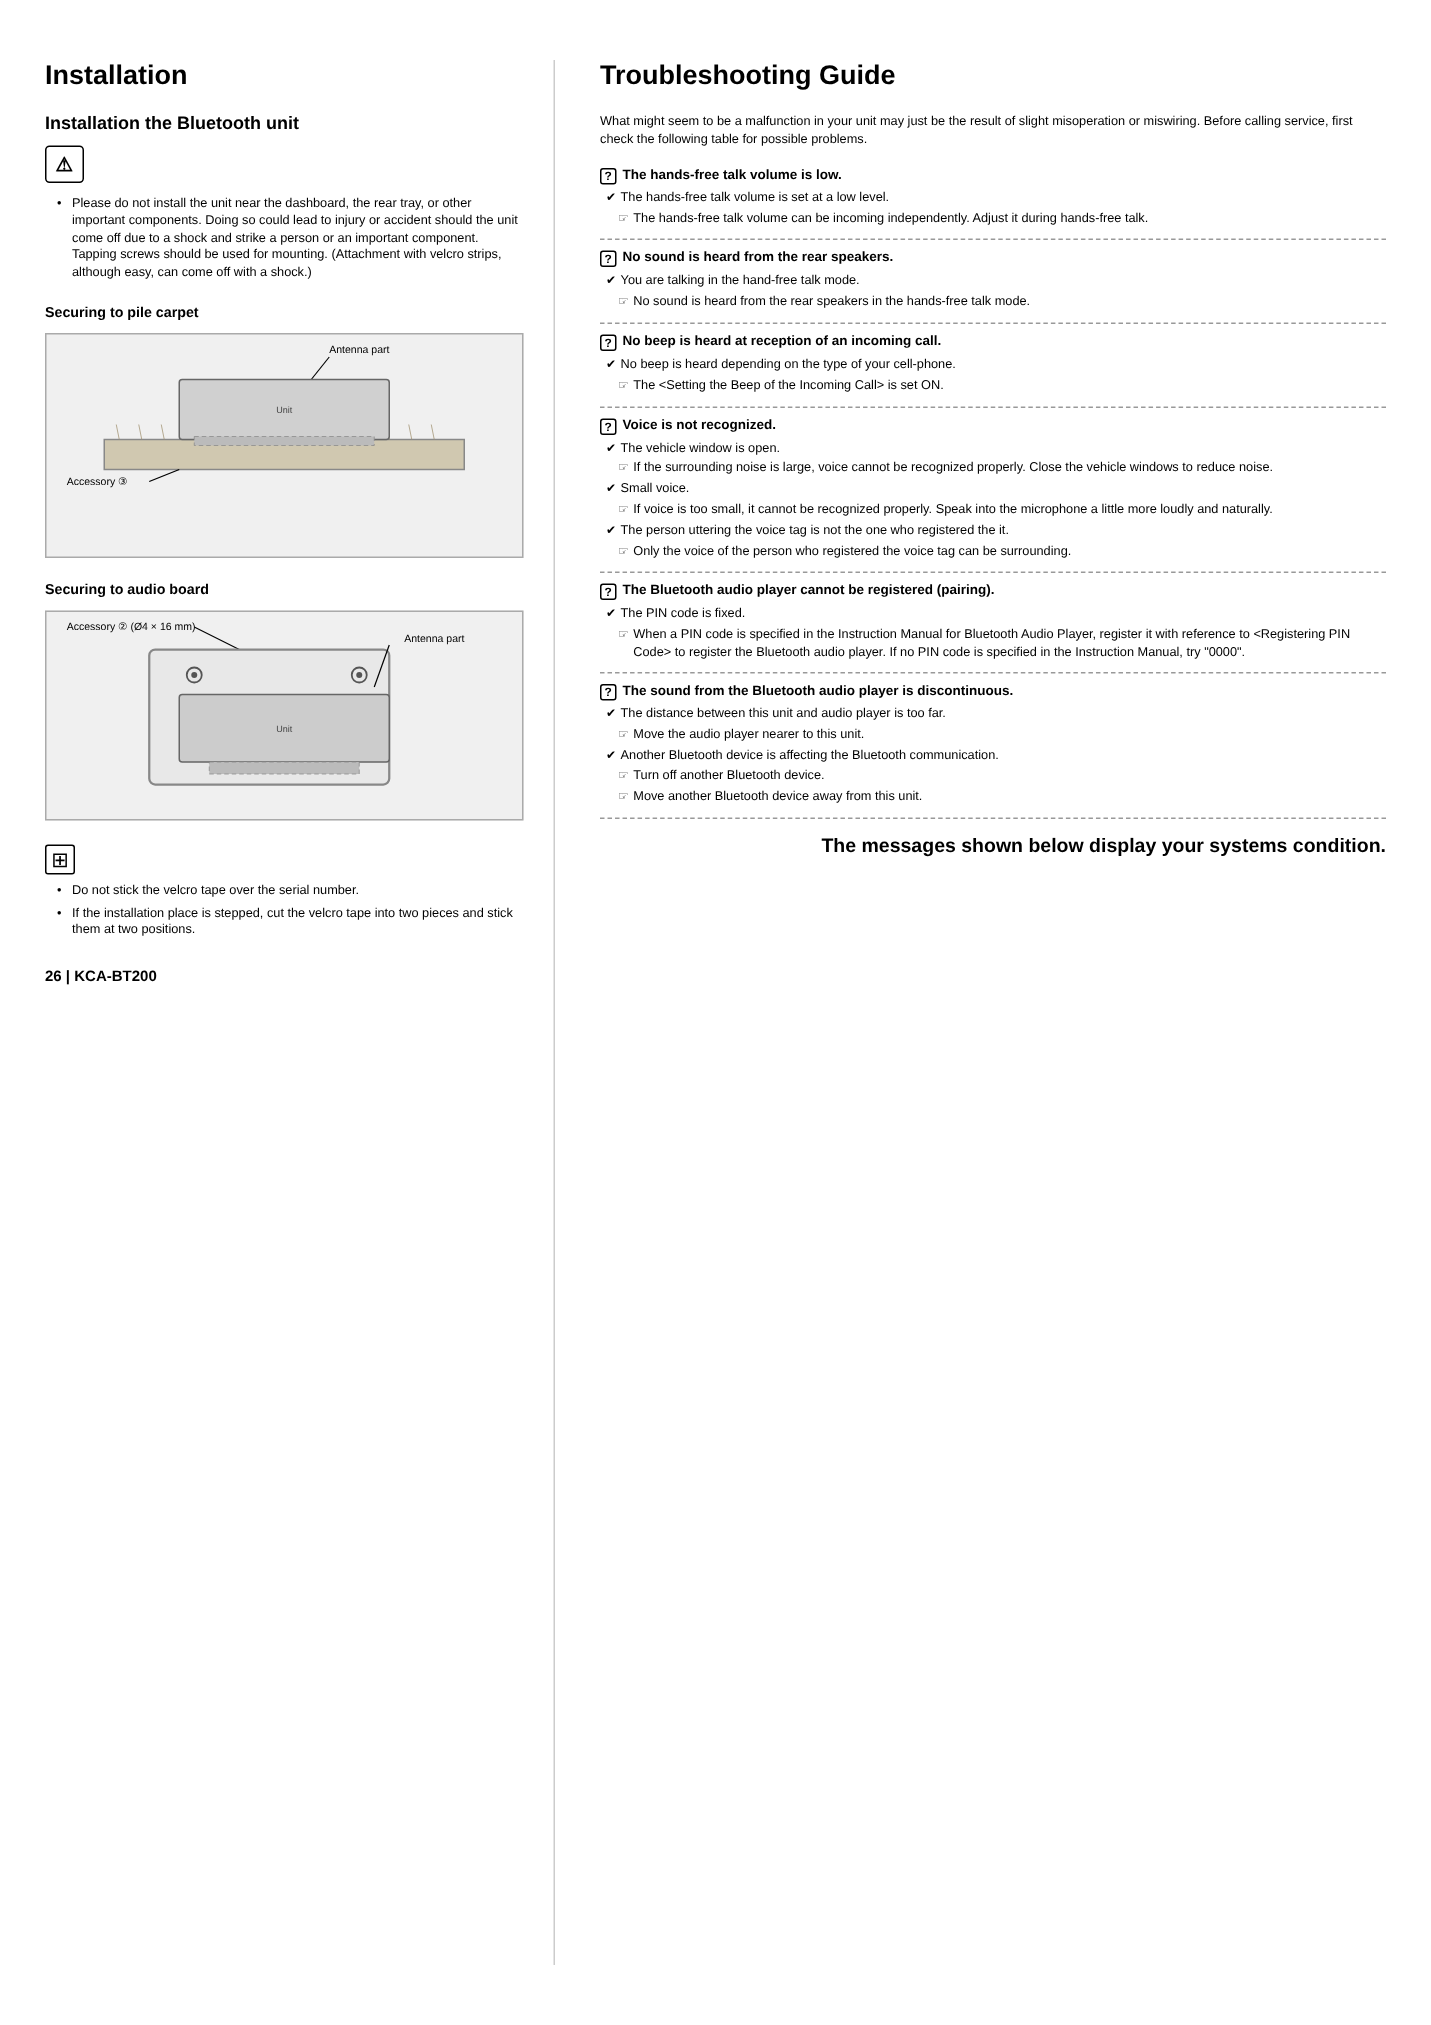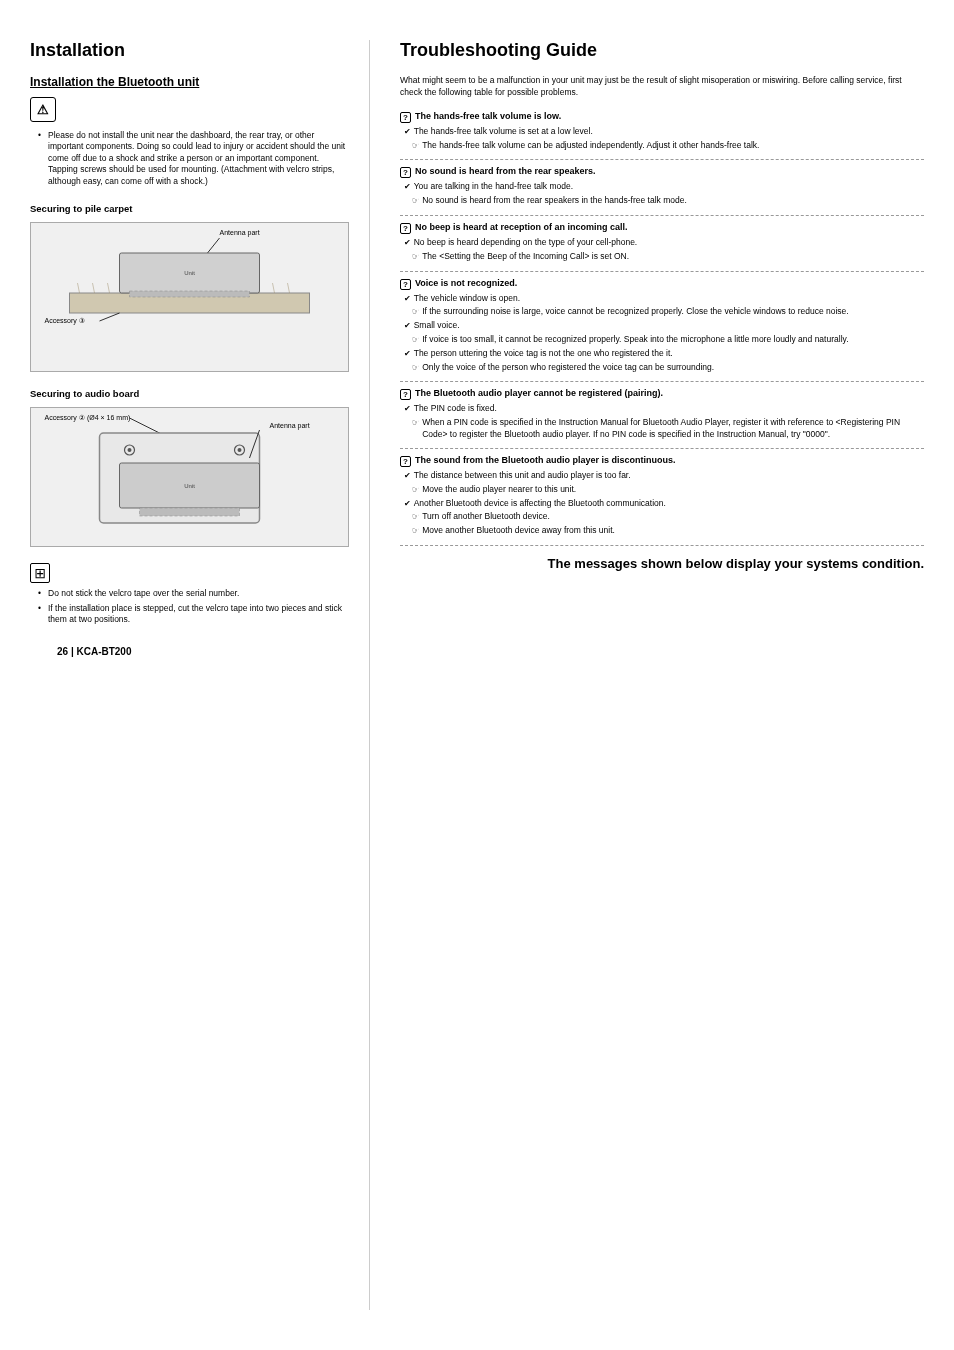--- a/index.html
+++ b/index.html
@@ -31,21 +31,20 @@
       padding-left: 10px;
     }
     h1 {
       font-size: 18px;
       font-weight: bold;
       margin-bottom: 14px;
     }
     h2 {
       font-size: 12px;
       font-weight: bold;
-      text-decoration: underline;
       margin-bottom: 8px;
     }
     h3 {
       font-size: 9.5px;
       font-weight: bold;
       margin-bottom: 6px;
     }
     .section {
       margin-bottom: 16px;
     }
@@ -71,21 +70,20 @@
     }
     .bullet-list li::before {
       content: "•";
       position: absolute;
       left: 0;
     }
     .page-number {
       font-size: 10px;
       font-weight: bold;
       margin-top: 20px;
-      margin-left: 27px;
     }
     
     .trouble-intro {
       font-size: 8.5px;
       line-height: 1.4;
       margin-bottom: 12px;
     }
     .trouble-item {
       border-bottom: 1px dashed #999;
       padding-bottom: 6px;
@@ -303,21 +301,21 @@
         <span class="trouble-icon">?</span>
         <span class="trouble-title">The hands-free talk volume is low.</span>
       </div>
       <div class="trouble-body">
         <div class="check-item">
           <span class="check-mark">✔</span>
           <span class="check-text">The hands-free talk volume is set at a low level.</span>
         </div>
         <div class="arrow-item">
           <span class="arrow-mark">☞</span>
-          <span class="arrow-text">The hands-free talk volume can be adjusted independently. Adjust it other hands-free talk.</span>
+          <span class="arrow-text">The hands-free talk volume can be incoming independently. Adjust it during hands-free talk.</span>
         </div>
       </div>
     </div>
 
     <div class="trouble-item">
       <div class="trouble-header">
         <span class="trouble-icon">?</span>
         <span class="trouble-title">No sound is heard from the rear speakers.</span>
       </div>
       <div class="trouble-body">

